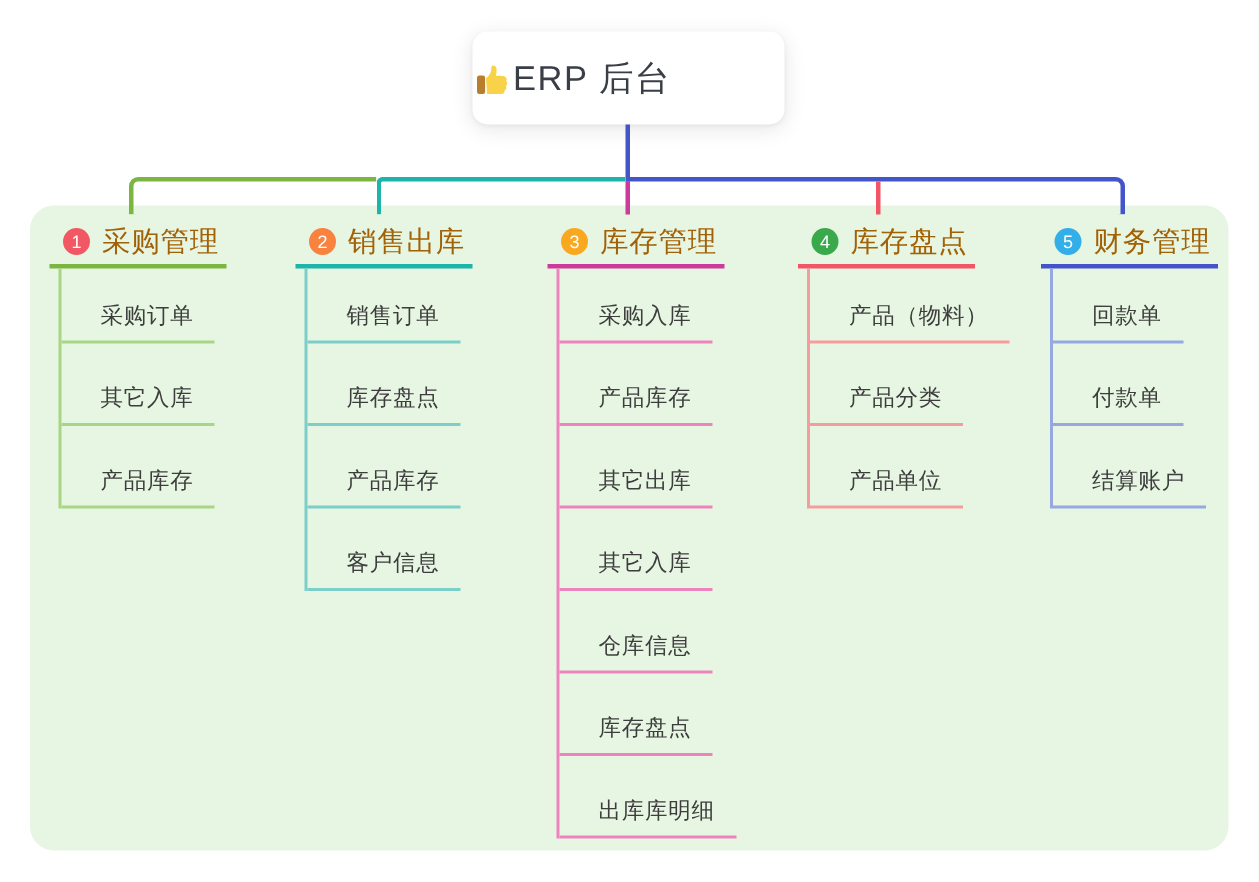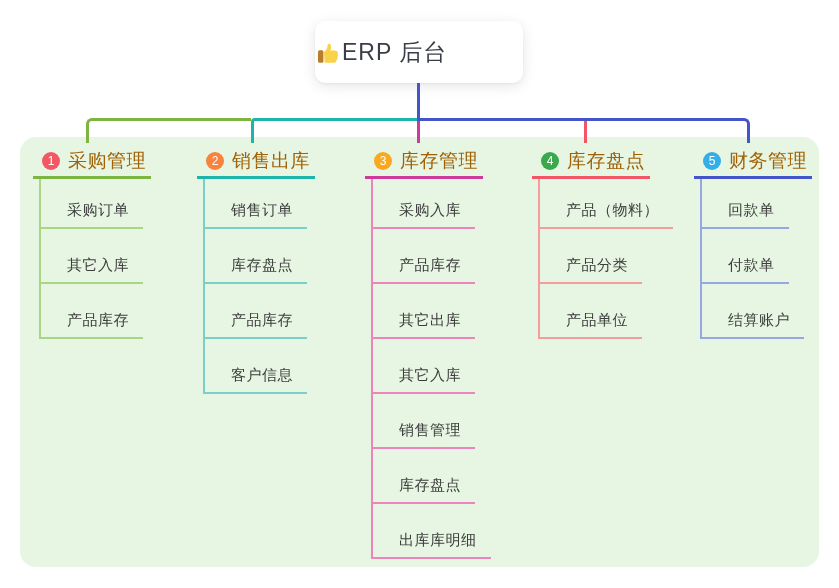--- a/index.html
+++ b/index.html
@@ -117,21 +117,21 @@
           <div class="child">
             <span>产品库存</span>
           </div>
           <div class="child">
             <span>其它出库</span>
           </div>
           <div class="child">
             <span>其它入库</span>
           </div>
           <div class="child">
-            <span>销售管理</span>
+            <span>仓库信息</span>
           </div>
           <div class="child">
             <span>库存盘点</span>
           </div>
           <div class="child">
             <span>出库库明细</span>
           </div>
         </div>
   </div>
       <div class="branch" style="left: 532px; --line: #f25566; --light: #f59d9d; --badge: #3aa94c;">

